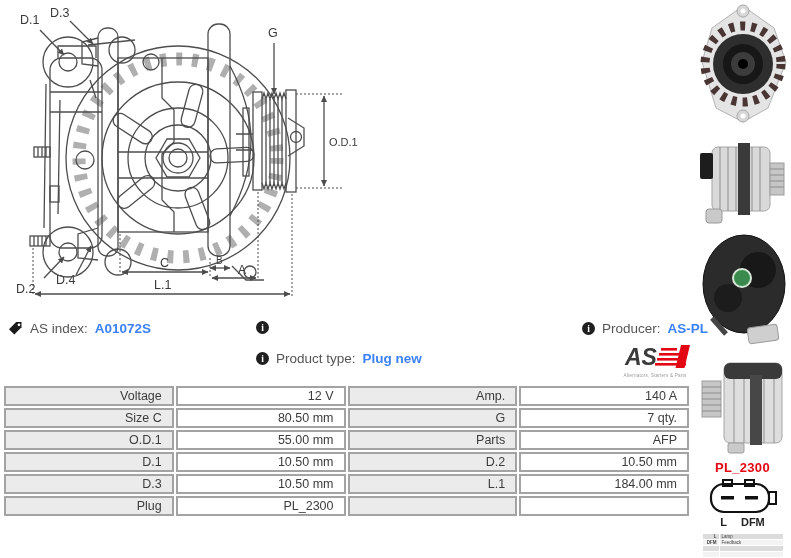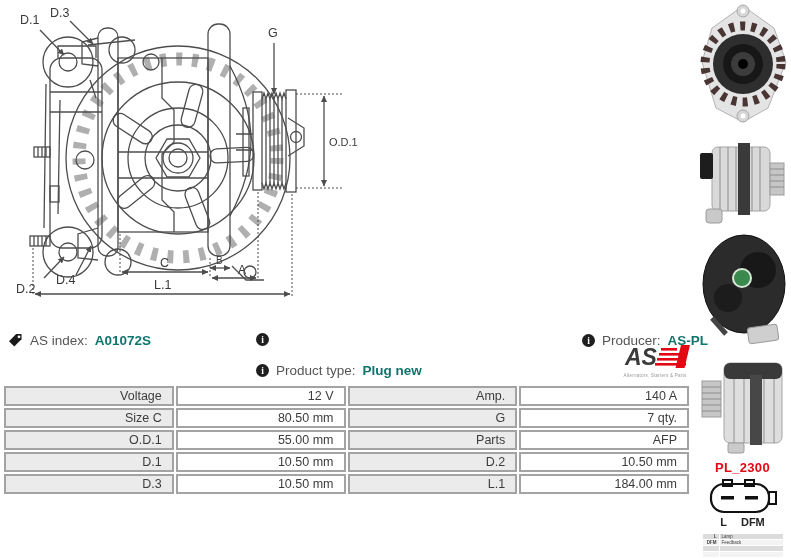--- a/index.html
+++ b/index.html
@@ -20,22 +20,22 @@
   .pl-name { margin-top:5px; color:#e30613; font-weight:bold; font-size:13px; letter-spacing:.3px; }
   .pin-labels { display:flex; gap:14px; font-size:11px; font-weight:bold; color:#222; margin-top:1px; }
   .legend { margin-top:5px; border-collapse:separate; border-spacing:1px; width:82px; }
   .legend td { font-size:4.5px; line-height:5px; height:5px; color:#444; padding:0 2px; }
   .legend td.term { width:16px; text-align:right; font-weight:bold; }
   .legend tr:nth-child(odd) td { background:#dcdcdc; }
   .legend tr:nth-child(even) td { background:#f3f3f3; }
 
   
   .info-item { position:absolute; display:flex; align-items:center; gap:7px;
-               font-size:13.5px; color:#555; white-space:nowrap;margin-top:12px; }
-  .info-item b { color:#0f766e; }
+               font-size:13.5px; color:#555; white-space:nowrap; }
+  .info-item b { color:#3b82f6; }
   .info-icon { display:inline-flex; align-items:center; justify-content:center;
                width:13px; height:13px; border-radius:50%; background:#1f1f1f;
                color:#fff; font-size:9.5px; font-weight:bold;
                font-family:"Liberation Serif", serif; flex:0 0 13px; }
   .standard { color:#e30613; font-weight:bold; letter-spacing:.2px; }
   .logo-box { position:absolute; left:612px; top:344px; width:86px; text-align:center; }
   .logo-sub { font-size:4.6px; color:#9a9a9a; margin-top:-1px; letter-spacing:.2px; }
 
   
   .spec { position:absolute; left:2px; top:384px; width:689px; table-layout:fixed;
@@ -290,16 +290,22 @@
       <td class="val">10.50 mm</td>
       <td class="lbl">D.2</td>
       <td class="val">10.50 mm</td>
     </tr>
     <tr>
       <td class="lbl">D.3</td>
       <td class="val">10.50 mm</td>
       <td class="lbl">L.1</td>
       <td class="val">184.00 mm</td>
     </tr>
+    <tr>
+      <td class="lbl">Plug</td>
+      <td class="val">PL_2300</td>
+      <td class="lbl"></td>
+      <td class="val"></td>
+    </tr>
   </tbody>
     </table>
 
 </div>
 
 </body></html>

